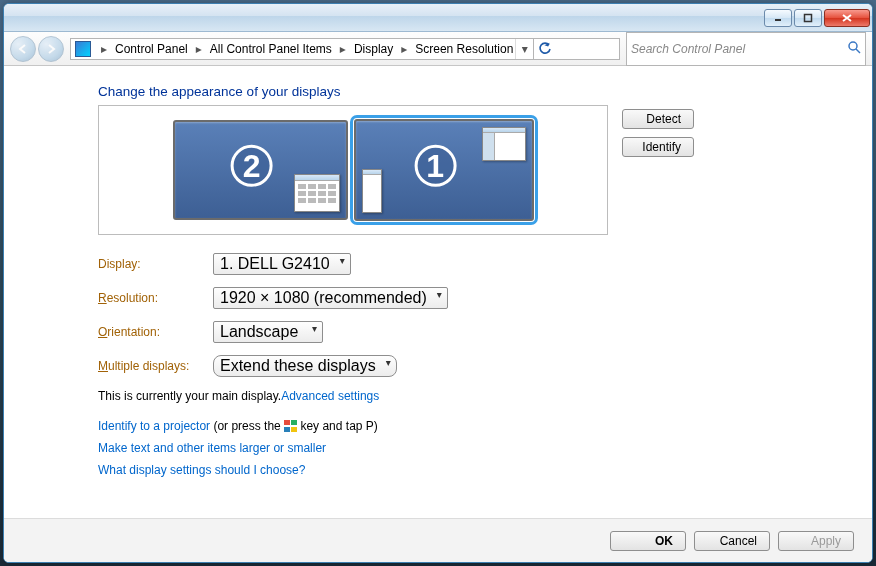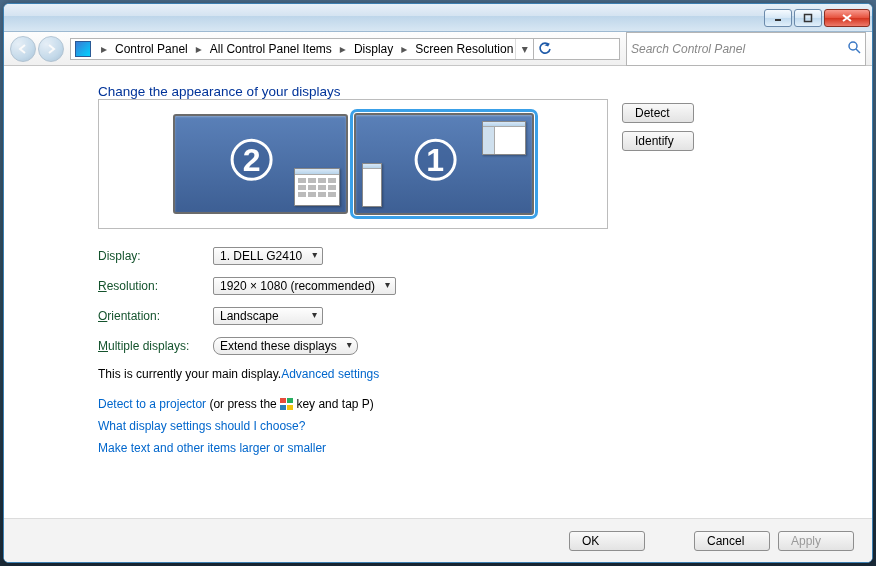--- a/index.html
+++ b/index.html
@@ -106,21 +106,21 @@
     position:relative;
   }
   .inner {
     width: 680px;
     margin: 18px auto 0;
     padding-bottom: 60px;
   }
   .heading {
     color:#003399;
     font-size:13.5px;
-    margin-bottom:0;
+    margin-bottom:6px;
   }
   .preview-row {
     display:flex;
     gap:14px;
     margin-bottom:18px;
   }
   .preview-box {
     width:510px; height:130px;
     border:1px solid #bcbcbc;
     background:#fff;
@@ -166,38 +166,38 @@
     display:flex; flex-direction:column; gap:8px; padding-top:4px;
   }
   .btn {
     min-width:72px;
     padding:2px 12px;
     font-size:12px;
     background: linear-gradient(180deg,#f9f9f9,#e3e3e3);
     border:1px solid #8e8e8e;
     border-radius:3px;
     cursor:default;
-    text-align:left;
+    text-align:right;
   }
   .form-row {
     display:flex;
     align-items:center;
     margin-bottom:12px;
   }
   .form-label {
     width:115px;
-    color:#14532d;
+    color:#a16207;
   }
   .form-label .ul { text-decoration:underline; }
   .select {
     border:1px solid #8e8e8e;
     border-radius:2px;
     background: linear-gradient(180deg,#fefefe,#ececec);
     padding:1px 20px 1px 6px;
-    font-size:12px;
+    font-size:16px;
     position:relative;
     cursor:default;
     min-width:100px;
     display:inline-flex;
     align-items:center;
   }
   .select::after {
     content:"▾";
     position:absolute;
     right:5px;
@@ -380,31 +380,31 @@
           <span>Extend these displays</span>
         </div>
       </div>
 
       <div class="status-line">
         <span>This is currently your main display.</span>
         <span class="link">Advanced settings</span>
       </div>
 
       <div class="link-row connector-row">
-        <span class="link">Detect to a projector</span><span> (or press the </span><span class="winlogo"></span><span> key and tap P)</span>
+        <span class="link">Identify to a projector</span><span> (or press the </span><span class="winlogo"></span><span> key and tap P)</span>
+      </div>
+      <div class="link-row">
+        <span class="link">Make text and other items larger or smaller</span>
       </div>
       <div class="link-row">
         <span class="link">What display settings should I choose?</span>
       </div>
-      <div class="link-row">
-        <span class="link">Make text and other items larger or smaller</span>
-      </div>
 
     </div>
 
     <div class="footer">
-      <div class="btn" style="min-width:76px;">OK</div>
-      <div class="btn" style="min-width:76px;margin-left:41px;">Cancel</div>
+      <div class="btn" style="min-width:76px;font-weight:bold;">OK</div>
+      <div class="btn" style="min-width:76px;">Cancel</div>
       <div class="btn disabled" style="min-width:76px;">Apply</div>
     </div>
   </div>
 
 </div>
 
 </body></html>

